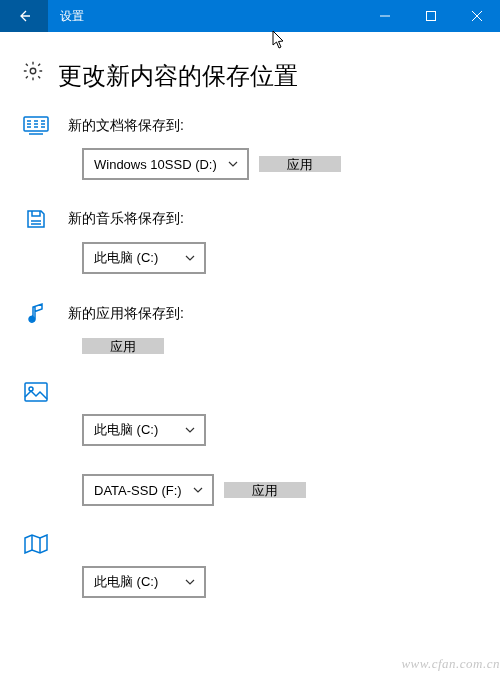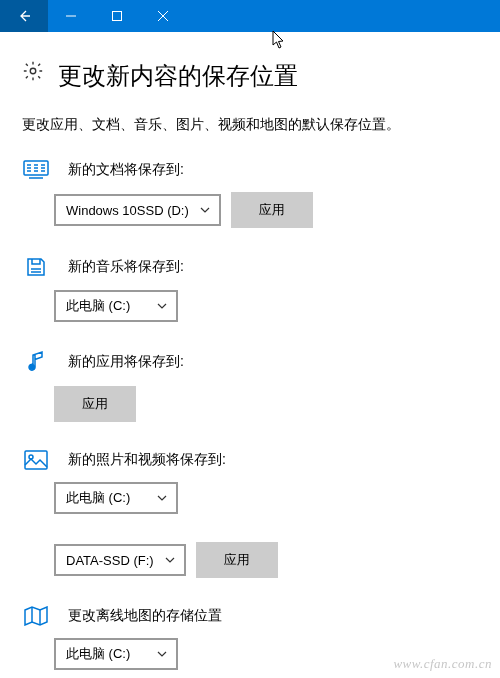--- a/index.html
+++ b/index.html
@@ -68,21 +68,21 @@
   margin-bottom: 12px;
 }
 .section-label {
   font-size: 14px;
   color: #000;
 }
 .controls-row {
   display: flex;
   align-items: center;
   gap: 10px;
-  margin-left: 32px;
+  margin-left: 60px;
 }
 .dropdown {
   border: 2px solid #999;
   height: 32px;
   display: flex;
   align-items: center;
   padding: 0 8px 0 10px;
   gap: 10px;
   min-width: 124px;
   background: #fff;
@@ -93,34 +93,34 @@
   flex: 1;
 }
 .chevron {
   width: 12px;
   display: flex;
   justify-content: center;
 }
 .apply-btn {
   background: #ccc;
   border: none;
-  height: 36px;
+  height: 16px;
   padding: 0 28px;
   font-size: 13px;
   font-family: inherit;
 }
 .icon-box {
   width: 28px;
   display: flex;
   justify-content: center;
 }
 .sec-icon { color: #0078d7; }
 .watermark {
   position: absolute;
-  right: 8px;
+  right: 0;
   bottom: 6px;
   font-size: 13px;
   font-style: italic;
   color: rgba(160,160,160,0.6);
   font-family: Georgia, serif;
   letter-spacing: 0.5px;
 }
 .cursor {
   position: absolute;
   left: 272px;
@@ -130,20 +130,21 @@
 </style>
 </head>
 <body>
 
 <div class="titlebar">
   <div class="back-btn">
     <svg width="16" height="16" viewBox="0 0 16 16" fill="none" stroke="#fff" stroke-width="1.3">
       <path d="M10 3 L5 8 L10 13 M5 8 H14"></path>
     </svg>
   </div>
+  <div class="title-text">设置</div>
   <div class="win-controls">
     <div class="win-btn">
       <svg width="10" height="10" viewBox="0 0 10 10" stroke="#fff" stroke-width="1">
           <path d="M0 5 H10"></path>
         </svg>
     </div>
     <div class="win-btn">
       <svg width="10" height="10" viewBox="0 0 10 10" fill="none" stroke="#fff" stroke-width="1">
           <rect x="0.5" y="0.5" width="9" height="9"></rect>
         </svg>
@@ -159,21 +160,20 @@
 <div class="content">
 
   <div class="page-header">
     <svg class="sec-icon" width="22" height="22" viewBox="0 0 24 24" fill="none" stroke="#333" stroke-width="1.5">
       <circle cx="12" cy="12" r="3"></circle>
       <path d="M12 2v3M12 19v3M4.2 4.2l2.1 2.1M17.7 17.7l2.1 2.1M2 12h3M19 12h3M4.2 19.8l2.1-2.1M17.7 6.3l2.1-2.1"></path>
     </svg>
     <h1>更改新内容的保存位置</h1>
   </div>
 
-  <p class="description">更改应用、文档、音乐、图片、视频和地图的默认保存位置。</p>
 
   <div class="section">
     <div class="section-header">
       <div class="icon-box">
         <svg class="sec-icon" width="26" height="20" viewBox="0 0 26 20" fill="none" stroke="#0078d7" stroke-width="1.5">
           <rect x="1" y="1" width="24" height="14" rx="1"></rect>
           <path d="M4 5h4M4 8h4M4 11h4M11 5h4M11 8h4M11 11h4M18 5h4M18 8h4M18 11h4"></path>
           <path d="M6 18h14"></path>
         </svg>
       </div>
@@ -231,21 +231,20 @@
 
   <div class="section">
     <div class="section-header">
       <div class="icon-box">
         <svg class="sec-icon" width="24" height="20" viewBox="0 0 24 20" fill="none" stroke="#0078d7" stroke-width="1.5">
           <rect x="1" y="1" width="22" height="18" rx="1"></rect>
           <circle cx="7" cy="7" r="2"></circle>
           <path d="M1 15l6-6 5 5 4-4 7 7"></path>
         </svg>
       </div>
-      <span class="section-label">新的照片和视频将保存到:</span>
     </div>
     <div class="controls-row">
       <div class="dropdown">
         <span class="dropdown-text">此电脑 (C:)</span>
         <span class="chevron">
             <svg width="10" height="6" viewBox="0 0 10 6" fill="none" stroke="#333" stroke-width="1.2">
               <path d="M1 1l4 4 4-4"></path>
             </svg>
           </span>
       </div>
@@ -267,21 +266,20 @@
   </div>
 
   <div class="section">
     <div class="section-header">
       <div class="icon-box">
         <svg class="sec-icon" width="24" height="20" viewBox="0 0 24 20" fill="none" stroke="#0078d7" stroke-width="1.5">
           <path d="M1 4l7-3 8 3 7-3v15l-7 3-8-3-7 3z"></path>
           <path d="M8 1v15M16 4v15"></path>
         </svg>
       </div>
-      <span class="section-label">更改离线地图的存储位置</span>
     </div>
     <div class="controls-row">
       <div class="dropdown">
         <span class="dropdown-text">此电脑 (C:)</span>
         <span class="chevron">
             <svg width="10" height="6" viewBox="0 0 10 6" fill="none" stroke="#333" stroke-width="1.2">
               <path d="M1 1l4 4 4-4"></path>
             </svg>
           </span>
       </div>

